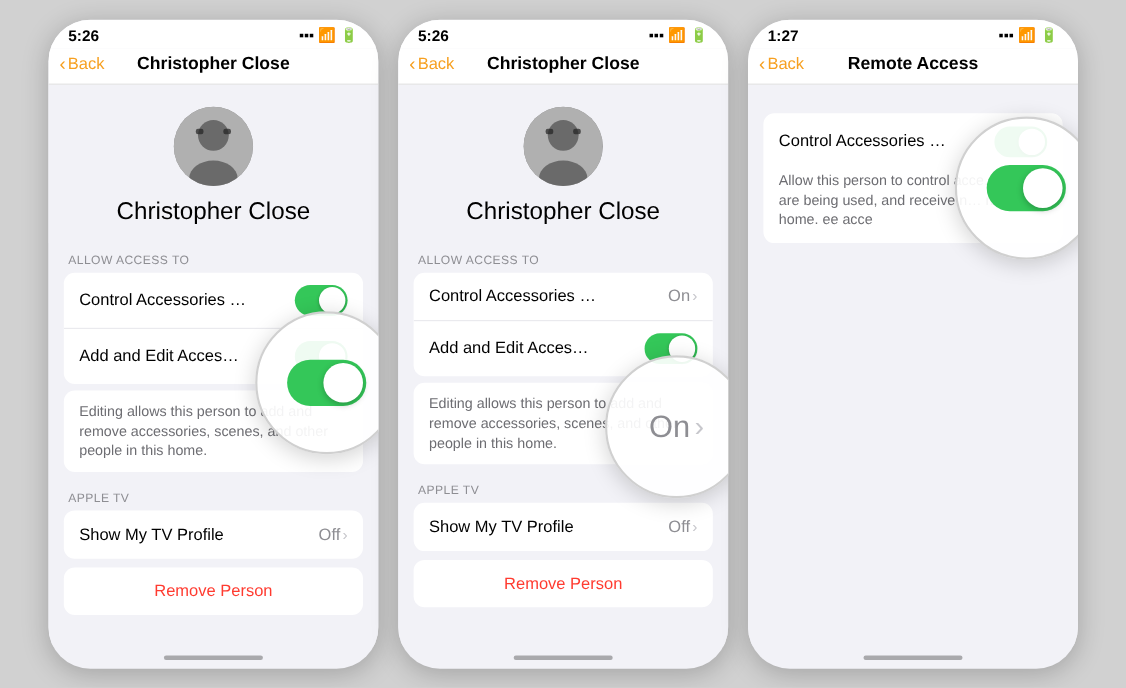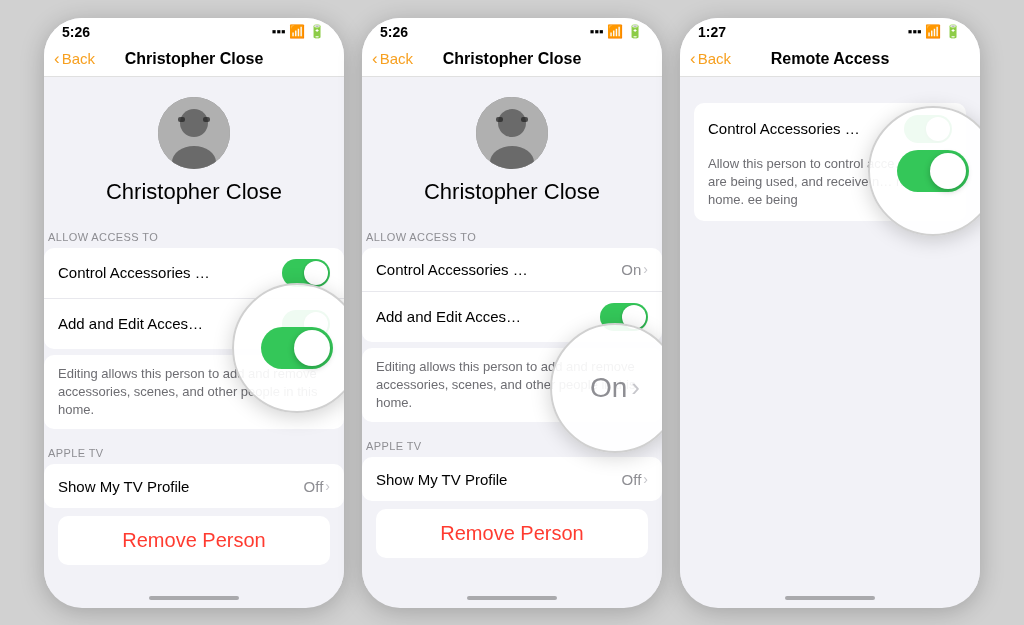--- a/index.html
+++ b/index.html
@@ -93,21 +93,21 @@
 
     .person-name {
       font-size: 22px;
       font-weight: 400;
       color: #000;
       margin-bottom: 4px;
     }
 
     
     .section {
-      padding: 0 0;
+      padding: 0 14px;
       margin-bottom: 8px;
     }
     .section-label {
       font-size: 11px;
       color: #8e8e93;
       text-transform: uppercase;
       letter-spacing: 0.4px;
       padding: 10px 4px 5px;
     }
     .card {
@@ -157,21 +157,21 @@
       box-shadow: 0 1px 3px rgba(0,0,0,0.3);
     }
 
     
     .remove-btn {
       margin: 8px 14px;
       background: #fff;
       border-radius: 10px;
       padding: 13px 14px;
       color: #ff3b30;
-      font-size: 20px;
+      font-size: 15px;
       text-align: center;
     }
 
     
     .home-indicator {
       height: 20px;
       display: flex;
       align-items: center;
       justify-content: center;
       flex-shrink: 0;
@@ -460,21 +460,21 @@
     <div style="height: 18px;"></div>
     <div class="remote-access-card">
       <div class="remote-row">
         <span class="remote-label truncated">Control Accessories Rem…</span>
         <div class="toggle">
           <div class="toggle-thumb"></div>
         </div>
       </div>
       <div class="remote-note">
         <span>Allow this person to control acce… they are being used, and receive n… not at home.</span>
-        <span>ee being</span>
+        <span>ee acce</span>
       </div>
     </div>
   </div>
 
   <div class="home-indicator">
     <div class="home-bar"></div>
   </div>
 
   <div class="magnifier">
     <div class="mag-toggle-container">

